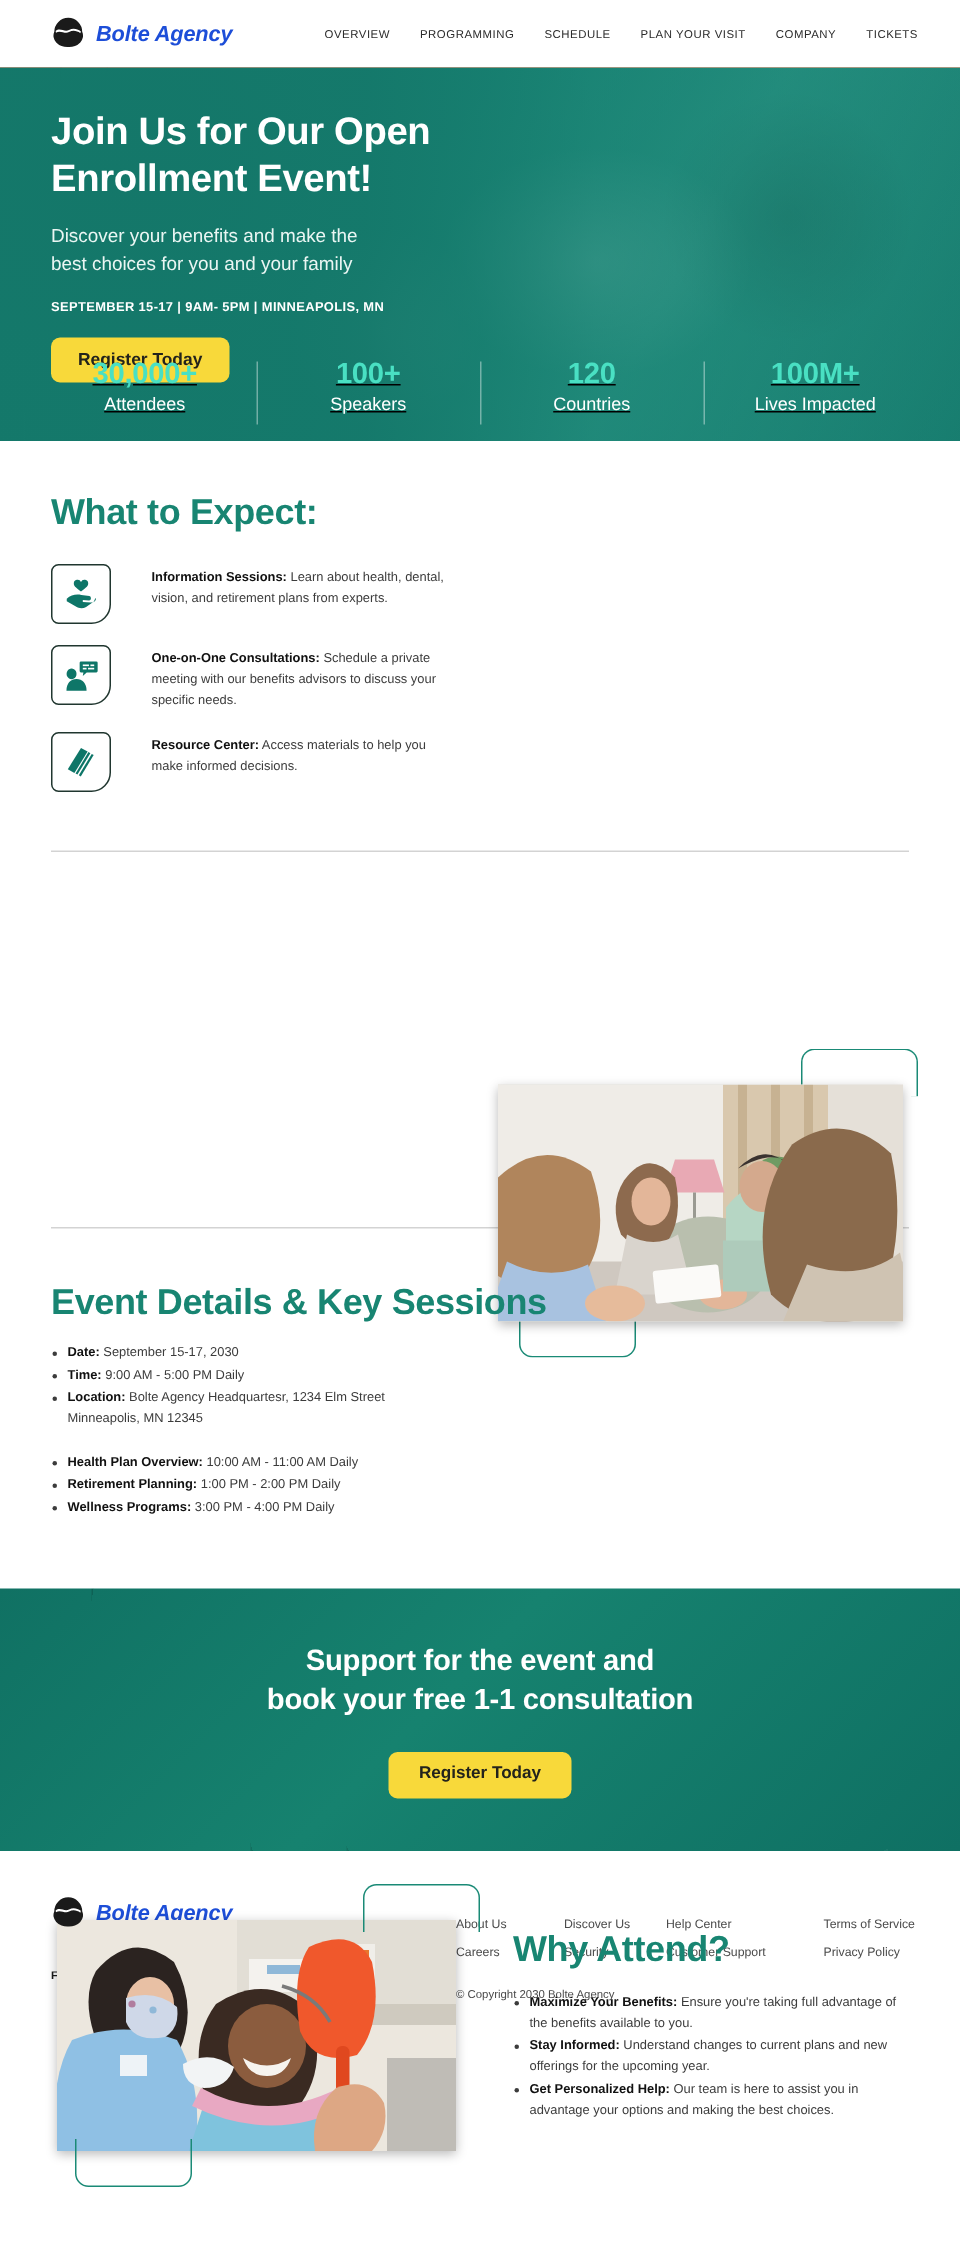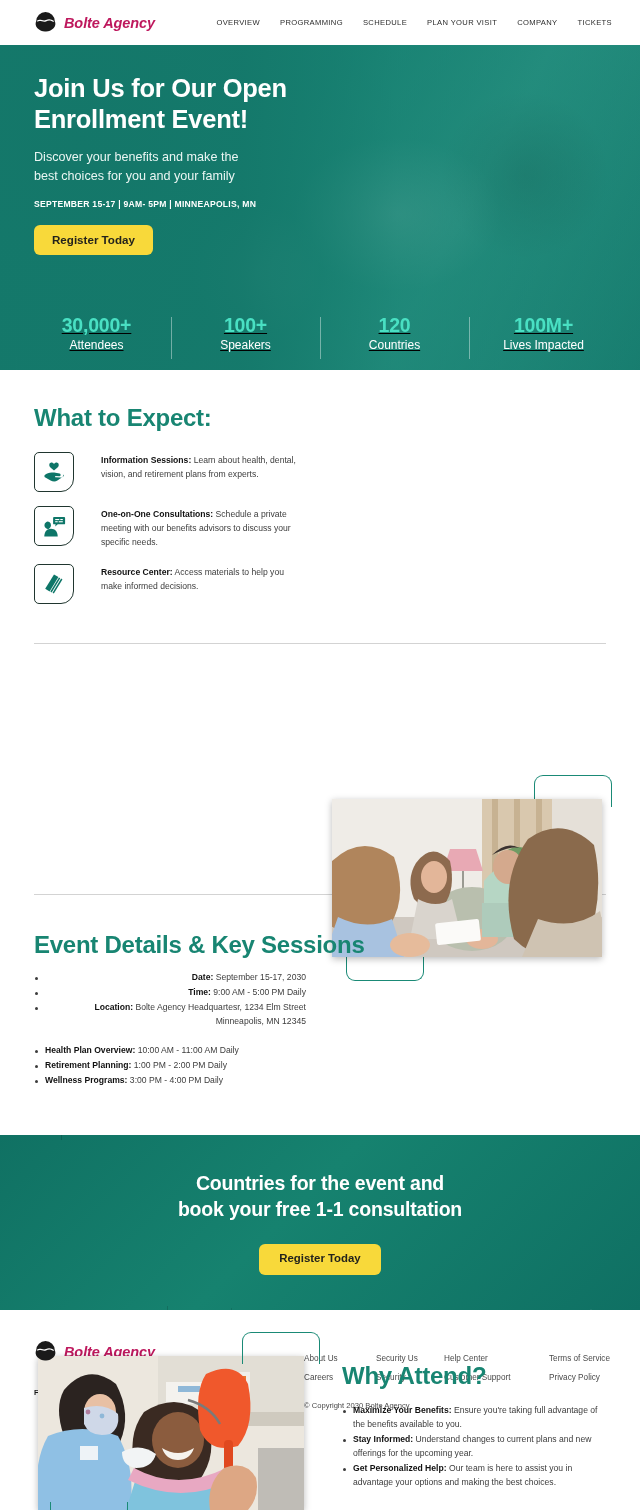--- a/index.html
+++ b/index.html
@@ -19,39 +19,39 @@
     align-items: center;
     padding: 0 28px 0 34px;
     position: relative;
   }
   .brand { display: flex; align-items: center; gap: 7px; }
   .logo-mark { width: 23px; height: 23px; position: relative; display: block; }
   .brand-name {
     font-size: 14.5px;
     font-weight: bold;
     font-style: italic;
-    color: #be185d;
+    color: #1d4ed8;
     letter-spacing: -0.1px;
     text-align: center;
   }
   .nav { display: flex; align-items: center; margin-left: auto; gap: 20px; }
   .nav-link {
     font-size: 7.6px;
     font-weight: normal;
     letter-spacing: 0.35px;
     color: #2b2b2b;
     text-transform: uppercase;
     white-space: nowrap;
     cursor: pointer;
   }
 
   
   .hero {
     position: relative;
-    height: 325px;
+    height: 249px;
     overflow: hidden;
     background: #c2410c;
   }
   .hero-photo {
     position: absolute; inset: 0;
     background:
       radial-gradient(ellipse 150px 110px at 62% 52%, rgba(255,255,255,.16), rgba(255,255,255,0) 70%),
       radial-gradient(ellipse 90px 95px at 40% 70%, rgba(255,255,255,.13), rgba(255,255,255,0) 72%),
       radial-gradient(ellipse 120px 120px at 82% 40%, rgba(0,0,0,.14), rgba(0,0,0,0) 70%),
       radial-gradient(ellipse 200px 180px at 12% 30%, rgba(0,0,0,.18), rgba(0,0,0,0) 75%),
@@ -489,21 +489,21 @@
       </li>
     </ul>
   </div>
 </div>
 
 <div class="divider" style="margin-top:6px;"></div>
 
 <div class="section" style="padding-top:36px; height:240px;">
   <h2 class="h2">Event Details &amp; Key Sessions</h2>
 
-  <ul class="bul" style="margin-top:12px; max-width:272px;text-align:right;">
+  <ul class="bul" style="margin-top:12px; max-width:272px;">
     <li>
       <b>Date:</b>
       <span>September 15-17, 2030</span>
     </li>
     <li>
       <b>Time:</b>
       <span>9:00 AM - 5:00 PM Daily</span>
     </li>
     <li>
       <b>Location:</b>
@@ -523,21 +523,21 @@
     <li>
       <b>Wellness Programs:</b>
       <span>3:00 PM - 4:00 PM Daily</span>
     </li>
   </ul>
 
 </div>
 
 <div class="cta">
   <div class="cta-title">
-    <span>Countries for the event and</span><br>
+    <span>Support for the event and</span><br>
     <span>book your free 1-1 consultation</span>
   </div>
   <button class="btn-yellow">Register Today</button>
 </div>
 
 <div class="footer">
   <div class="f-left">
     <div class="f-brand">
       <span class="logo-mark">
         <svg width="23" height="23" viewBox="0 0 23 23">
@@ -577,21 +577,21 @@
         <svg width="9" height="9" viewBox="0 0 12 12">
             <path d="M6.1 2.4 C4.3 2.4 3.2 3.6 3.2 5 C3.2 5.8 3.5 6.4 4.1 6.6 C4.2 6.6 4.3 6.6 4.3 6.5 L4.4 6.1 C4.4 6 4.4 5.9 4.3 5.8 C4.1 5.5 4 5.2 4 4.8 C4 3.7 4.8 2.9 6 2.9 C7.1 2.9 7.7 3.5 7.7 4.4 C7.7 5.6 7.2 6.6 6.4 6.6 C6 6.6 5.7 6.3 5.8 5.8 L6.1 4.8 C6.2 4.4 6.1 4.1 5.7 4.1 C5.3 4.1 5 4.5 5 5 C5 5.3 5.1 5.5 5.1 5.5 L4.6 7.5 C4.5 8 4.6 8.7 4.6 8.8 L4.7 8.8 C4.8 8.7 5.2 8.1 5.3 7.7 L5.5 7 C5.7 7.3 6 7.5 6.4 7.5 C7.7 7.5 8.6 6.4 8.6 4.9 C8.6 3.5 7.5 2.4 6.1 2.4 Z" fill="#2c2c2c"></path>
           </svg>
       </span>
     </div>
   </div>
 
   <div class="f-right">
     <div class="f-links">
       <span class="f-link">About Us</span>
-      <span class="f-link">Security Us</span>
+      <span class="f-link">Discover Us</span>
       <span class="f-link">Help Center</span>
       <span class="f-link">Terms of Service</span>
       <span class="f-link">Careers</span>
       <span class="f-link">Security</span>
       <span class="f-link">Customer Support</span>
       <span class="f-link">Privacy Policy</span>
     </div>
     <div class="copyright">© Copyright 2030 Bolte Agency</div>
   </div>
 </div>

